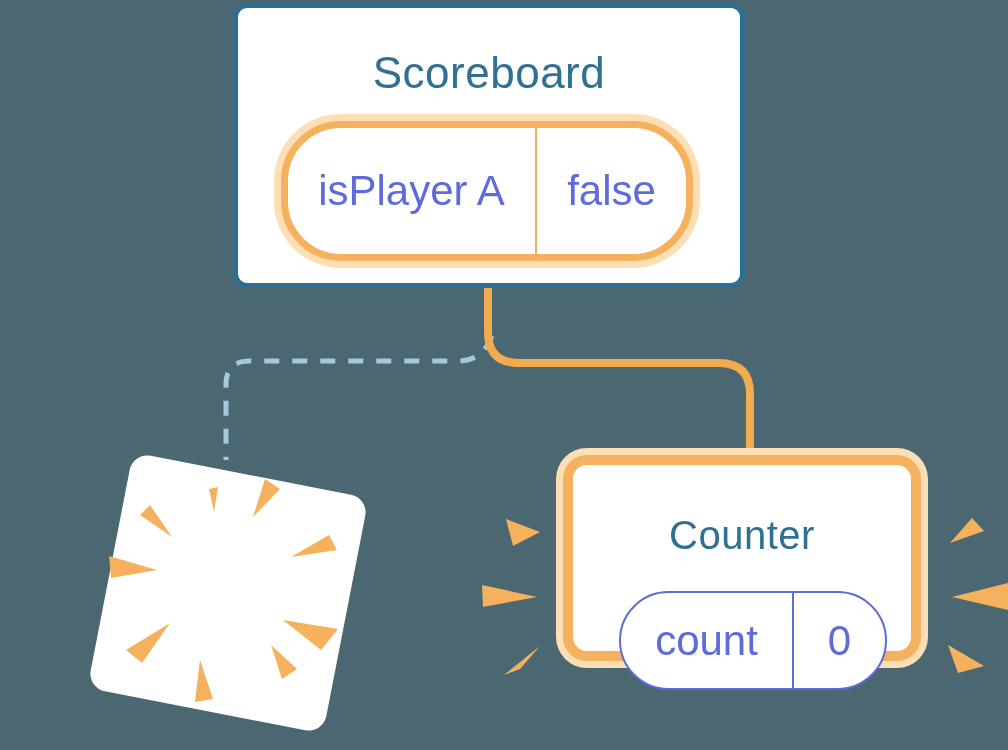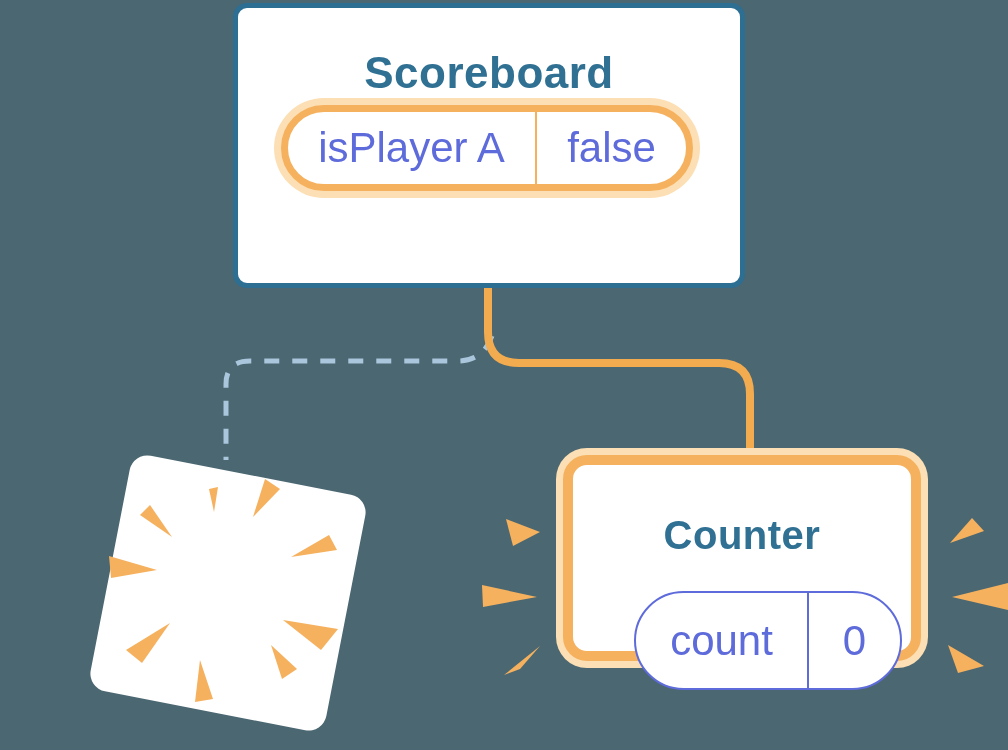--- a/index.html
+++ b/index.html
@@ -22,50 +22,50 @@
   .overlay{position:absolute;left:0;top:0;width:1008px;height:750px;pointer-events:none;}
 
   
   .card{position:absolute;background:var(--white);box-sizing:border-box;}
   .scoreboard-card{
     left:233px;top:3px;width:512px;height:285px;
     border:5px solid var(--card-border-blue);border-radius:14px;
   }
   .card-title{
     position:absolute;left:0;right:0;text-align:center;
-    color:var(--title-blue);font-weight:700;letter-spacing:0.5px;
+    color:var(--title-blue);font-weight:400;letter-spacing:0.5px;
   }
   .scoreboard-title{top:40px;font-size:44px;}
 
   .state-pill{
     position:absolute;display:flex;align-items:stretch;background:var(--white);
     box-sizing:border-box;overflow:hidden;
   }
   .orange-pill{
-    left:43px;top:97px;width:412px;height:86px;
+    left:43px;top:113px;width:412px;height:140px;
     border:7px solid var(--orange);border-radius:60px;
     box-shadow:0 0 0 7px var(--orange-light);
   }
   .pill-cell{
     display:flex;align-items:center;justify-content:center;
     color:var(--purple);font-size:42px;white-space:nowrap;
   }
   .orange-pill .cell-key{flex:0 0 247px;}
   .orange-pill .cell-value{flex:1 1 auto;font-weight:400;}
   .orange-pill .pill-divider{flex:0 0 2px;background:var(--orange);}
 
   
   .counter-card{
     left:563px;top:455px;width:358px;height:206px;
     border:10px solid var(--orange);border-radius:24px;
     box-shadow:0 0 0 7px var(--orange-light);
   }
   .counter-title{top:48px;font-size:40px;}
   .purple-pill{
-    left:61px;top:126px;width:268px;height:99px;
+    left:46px;top:126px;width:268px;height:99px;
     border:2px solid var(--purple);border-radius:52px;
   }
   .purple-pill .cell-key{flex:0 0 171px;}
   .purple-pill .cell-value{flex:1 1 auto;}
   .purple-pill .pill-divider{flex:0 0 2px;background:var(--purple);}
 
   
   .poof-card{
     position:absolute;left:108px;top:473px;width:240px;height:240px;
     background:var(--white);border-radius:18px;

